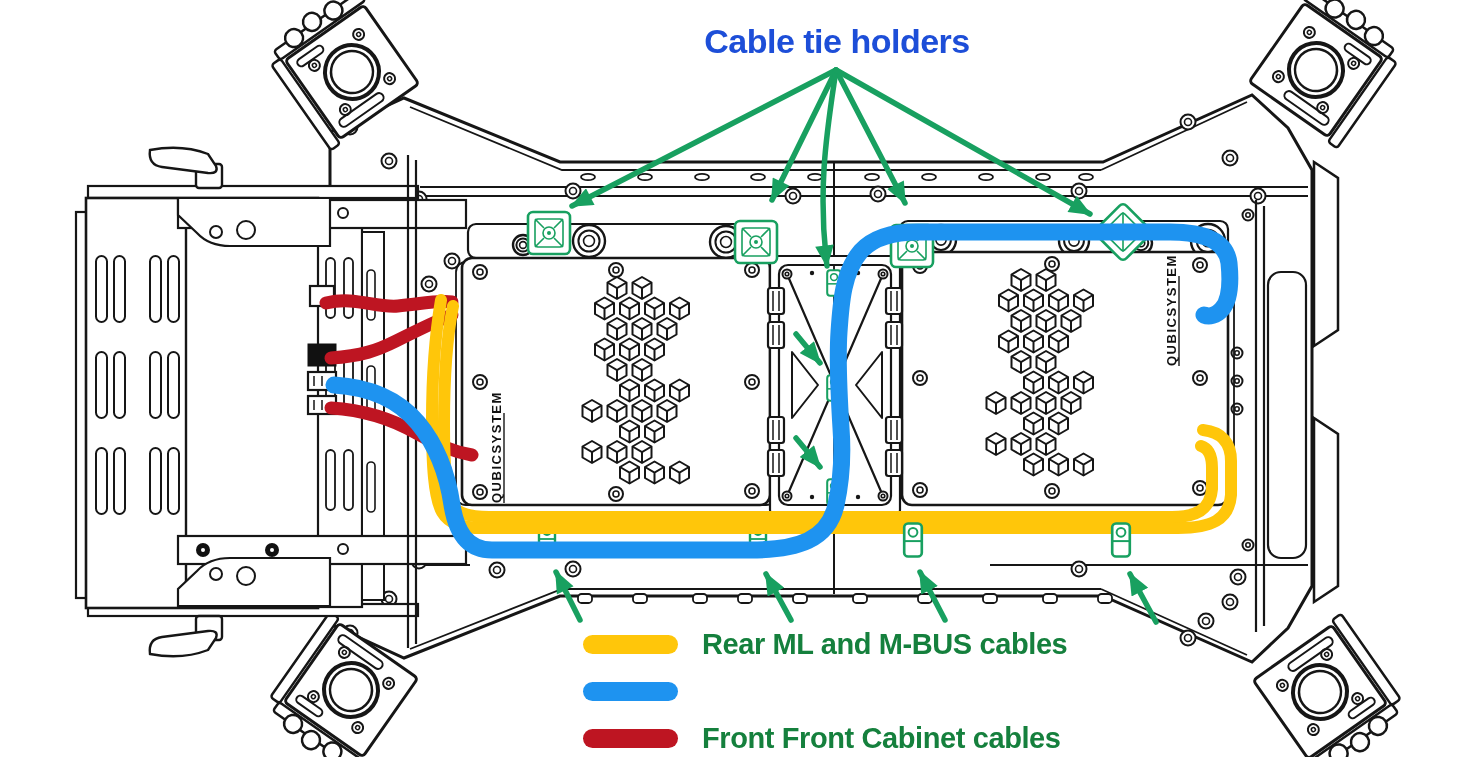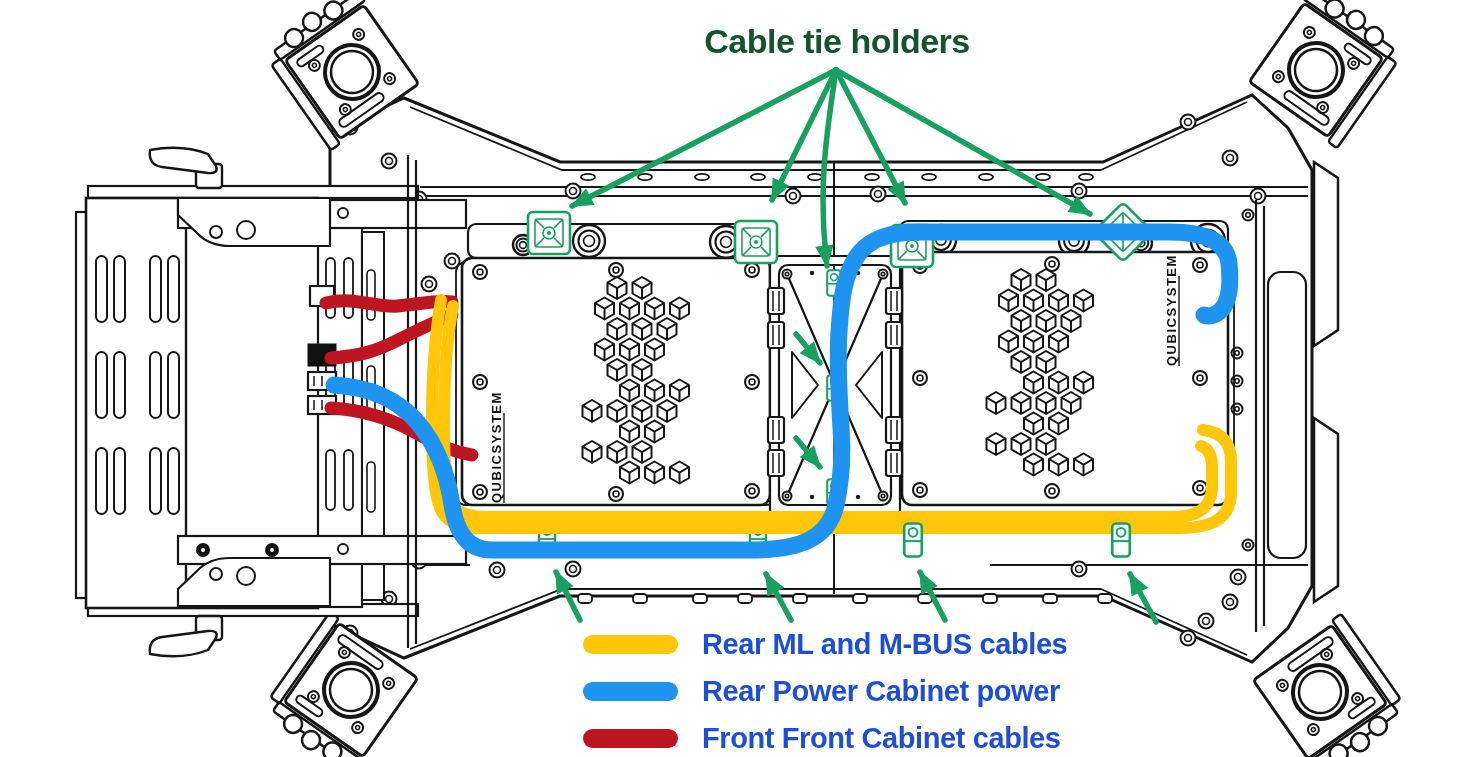--- a/index.html
+++ b/index.html
@@ -1,24 +1,24 @@
 <!DOCTYPE html>
 <html style="--annotation_green: #18A060; --cable_yellow: #FFC60A; --cable_blue: #1E93F0; --cable_red: #BE1522; --line: #161616; --background: #FFFFFF;"><head>
 <meta charset="utf-8">
 <style>
   html,body{margin:0;padding:0;background:#fff;}
   .stage{position:relative;width:1460px;height:757px;overflow:hidden;
          font-family:"Liberation Sans",sans-serif;background:#fff;}
   .stage svg{position:absolute;left:0;top:0;}
   .diagram-title{position:absolute;left:637px;top:22px;width:400px;text-align:center;
-    font-size:34px;font-weight:800;color:#14532d;letter-spacing:-0.5px;}
+    font-size:34px;font-weight:800;color:#1d4ed8;letter-spacing:-0.5px;}
   .legend{position:absolute;left:583px;top:621px;}
   .legend-row{display:flex;align-items:center;height:47px;}
   .legend-swatch{width:95px;height:19px;border-radius:10px;flex:0 0 auto;}
-  .legend-label{margin-left:24px;font-size:29px;font-weight:800;color:#1d4ed8;
+  .legend-label{margin-left:24px;font-size:29px;font-weight:800;color:#15803d;
     letter-spacing:-0.4px;white-space:nowrap;}
   .logo-text{font-size:13px;font-weight:bold;letter-spacing:1.5px;fill:#111;}
   
   .ln{fill:none;stroke:var(--line,#161616);}
   .lnw{fill:#fff;stroke:var(--line,#161616);}
 </style>
 </head>
 <body>
 
 <div class="stage">
@@ -648,21 +648,20 @@
 
 <div class="diagram-title">Cable tie holders</div>
 
 <div class="legend">
   <div class="legend-row">
     <span class="legend-swatch" style="background: rgb(255, 198, 10);"></span>
     <span class="legend-label">Rear ML and M-BUS cables</span>
   </div>
   <div class="legend-row">
     <span class="legend-swatch" style="background: rgb(30, 147, 240);"></span>
-    <span class="legend-label">Rear Power Cabinet power</span>
   </div>
   <div class="legend-row">
     <span class="legend-swatch" style="background: rgb(190, 21, 34);"></span>
     <span class="legend-label">Front Front Cabinet cables</span>
   </div>
 </div>
 
 </div>
 
 </body></html>

